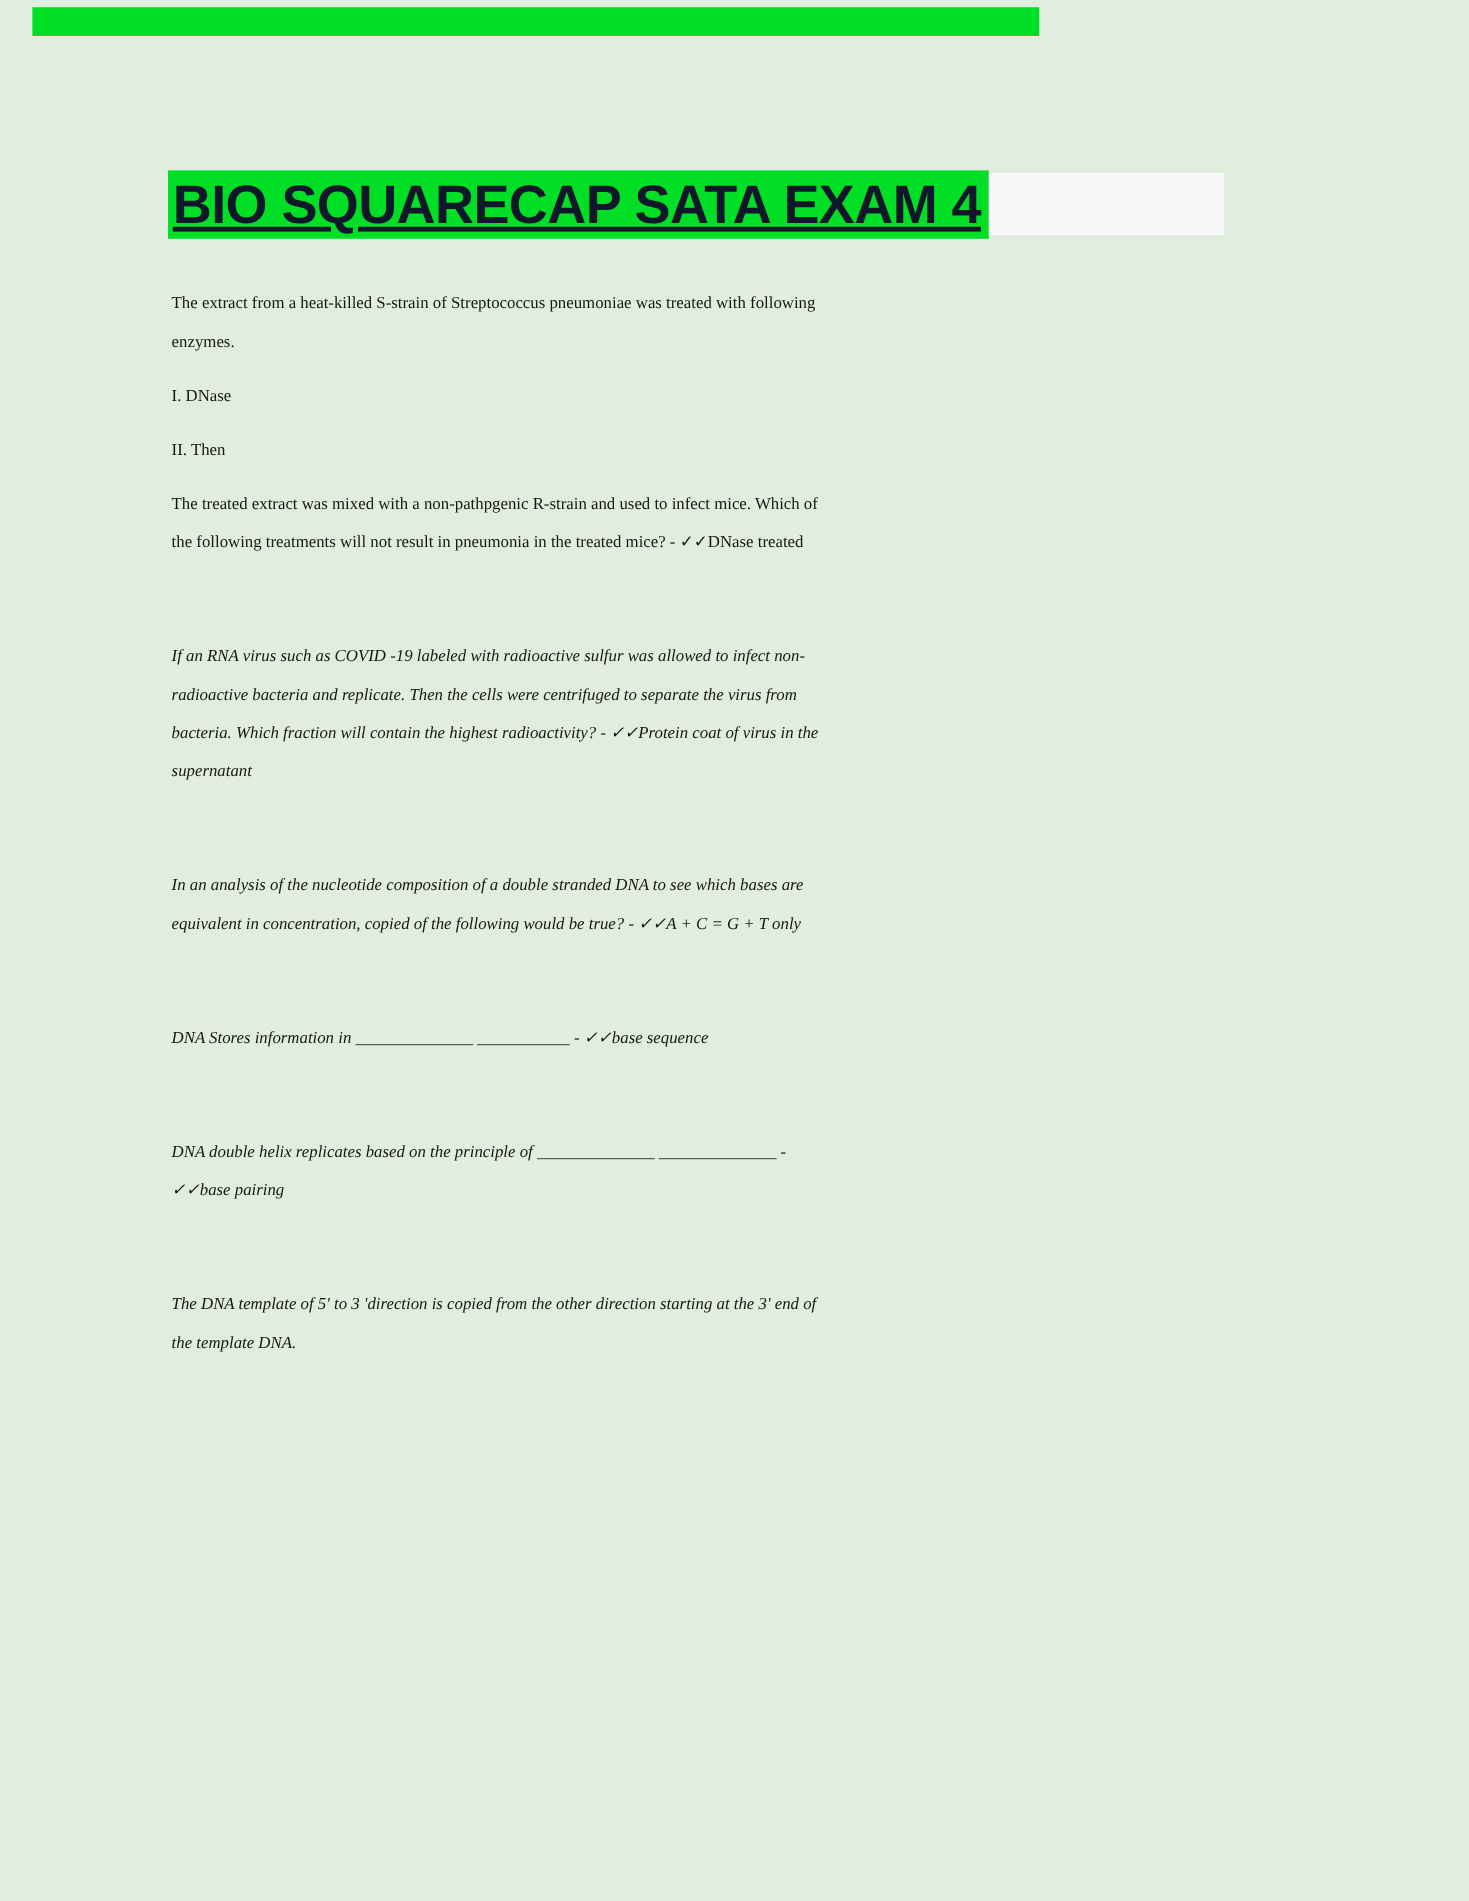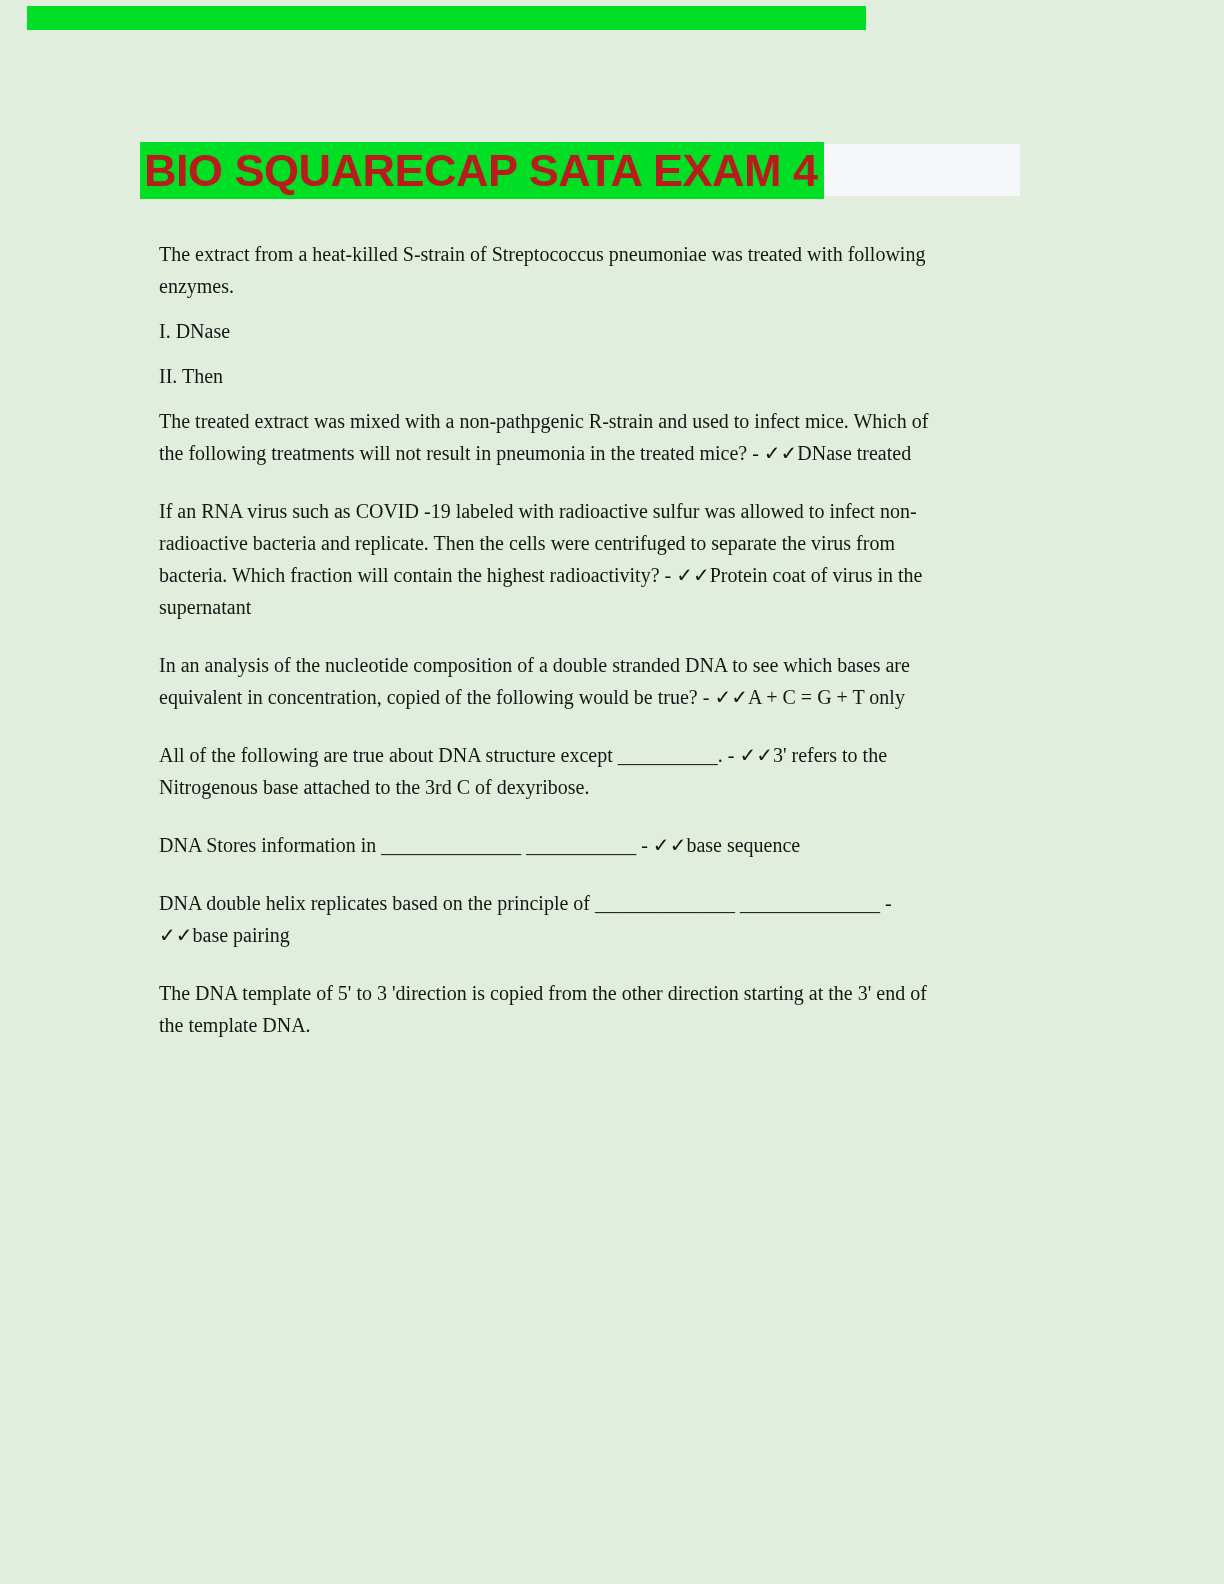--- a/index.html
+++ b/index.html
@@ -47,57 +47,56 @@
   .title-whitebox {
     display: inline-block;
     width: 196px;
     height: 52px;
     margin-top: 2px;
   }
 
   
   .doc-body {
     position: absolute;
-    left: 159px;
+    left: 143px;
     top: 238px;
     width: 945px;
-    font-size: 20px;
+    font-size: 14px;
     line-height: 32px;
   }
   .para {
     margin: 0 0 13px 0;
     white-space: pre-wrap;
   }
   .para.block-gap {
-    margin-top: 26px;
+    margin-top: 63px;
+    font-style: italic;
   }
 </style>
 </head>
 <body style="background: rgb(226, 238, 221); color: rgb(22, 22, 22);">
 
 <div class="top-strip" style="background: rgb(0, 223, 38);"></div>
 
 <div class="title-row">
-  <span class="title-highlight" style="background: rgb(0, 223, 38); color: #b91c1c;">BIO SQUARECAP SATA EXAM 4</span>
+  <span class="title-highlight" style="background: rgb(0, 223, 38); color: #0f172a; text-decoration: underline;">BIO SQUARECAP SATA EXAM 4</span>
   <span class="title-whitebox" style="background: rgb(245, 247, 249);"></span>
 </div>
 
 <div class="doc-body">
     <p class="para">The extract from a heat-killed S-strain of Streptococcus pneumoniae was treated with following
 enzymes.</p>
     <p class="para">I. DNase</p>
     <p class="para">II. Then</p>
     <p class="para">The treated extract was mixed with a non-pathpgenic R-strain and used to infect mice. Which of
 the following treatments will not result in pneumonia in the treated mice? - ✓✓DNase treated</p>
     <p class="para block-gap">If an RNA virus such as COVID -19 labeled with radioactive sulfur was allowed to infect non-
 radioactive bacteria and replicate. Then the cells were centrifuged to separate the virus from
 bacteria. Which fraction will contain the highest radioactivity? - ✓✓Protein coat of virus in the
 supernatant</p>
     <p class="para block-gap">In an analysis of the nucleotide composition of a double stranded DNA to see which bases are
 equivalent in concentration, copied of the following would be true? - ✓✓A + C = G + T only</p>
-    <p class="para block-gap">All of the following are true about DNA structure except __________. - ✓✓3' refers to the
-Nitrogenous base attached to the 3rd C of dexyribose.</p>
     <p class="para block-gap">DNA Stores information in ______________ ___________ - ✓✓base sequence</p>
     <p class="para block-gap">DNA double helix replicates based on the principle of ______________ ______________ -
 ✓✓base pairing</p>
     <p class="para block-gap">The DNA template of 5' to 3 'direction is copied from the other direction starting at the 3' end of
 the template DNA.</p>
   </div>
 
 </body></html>

